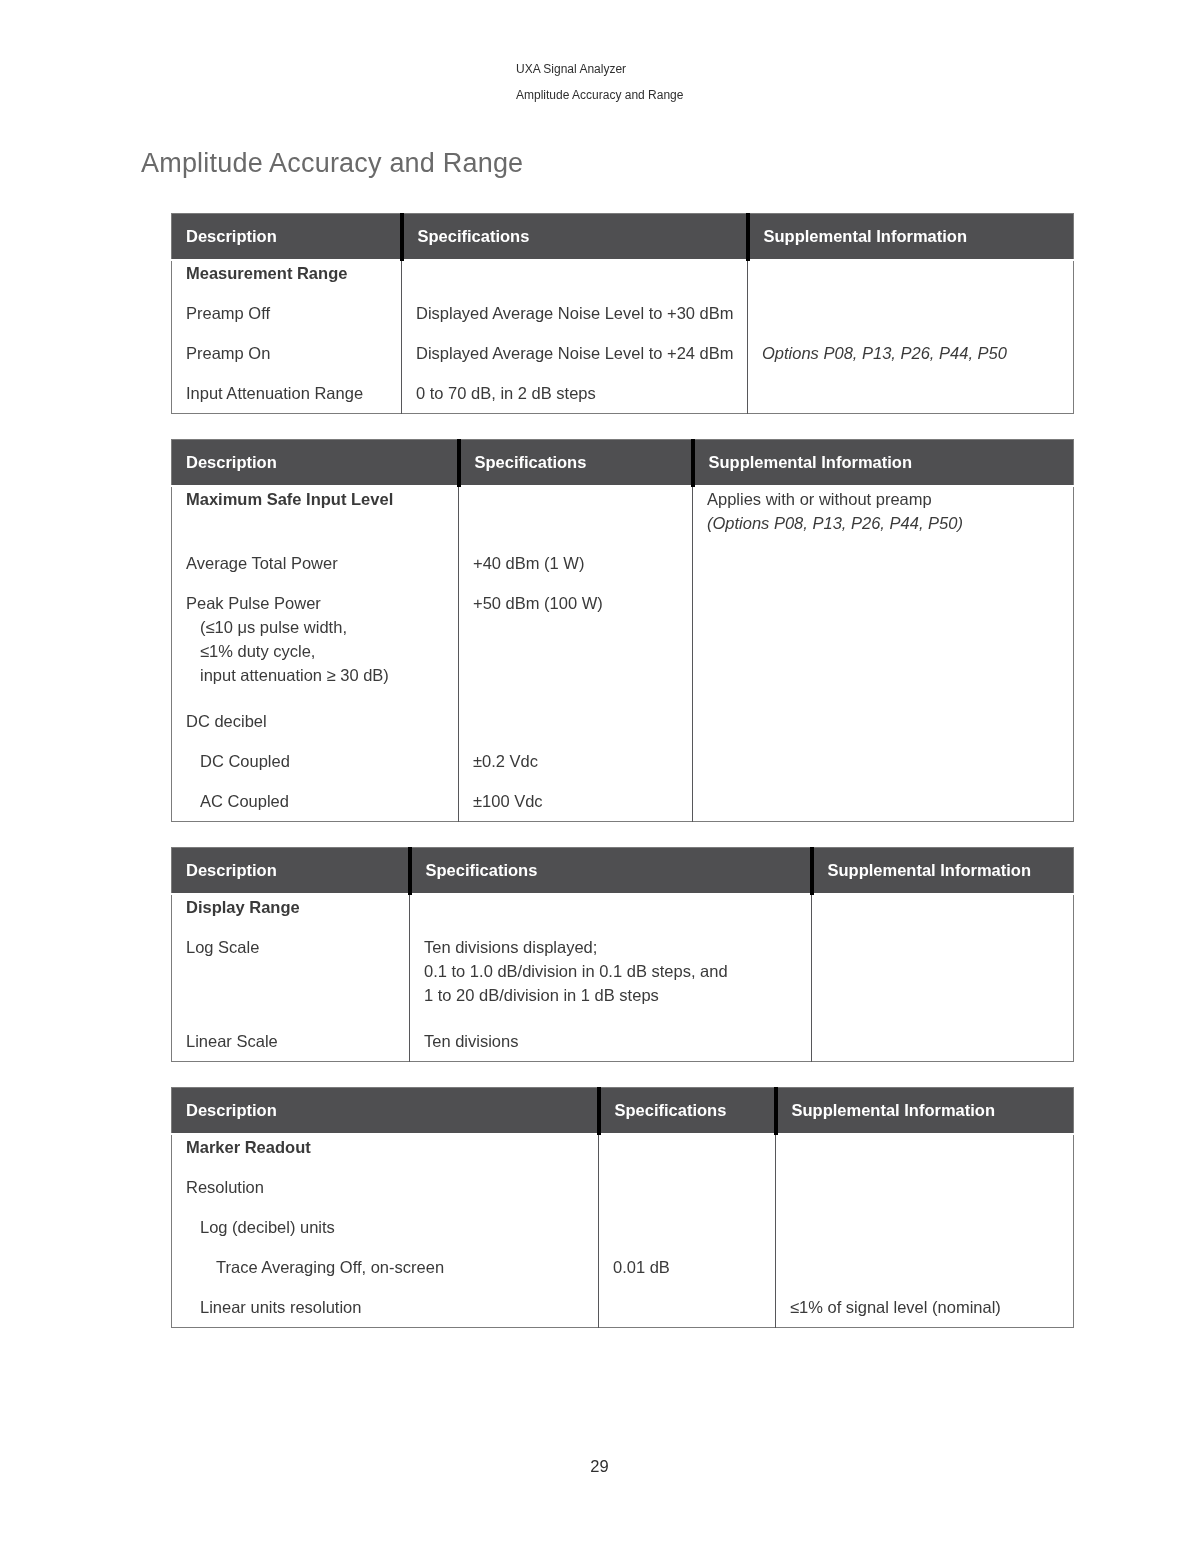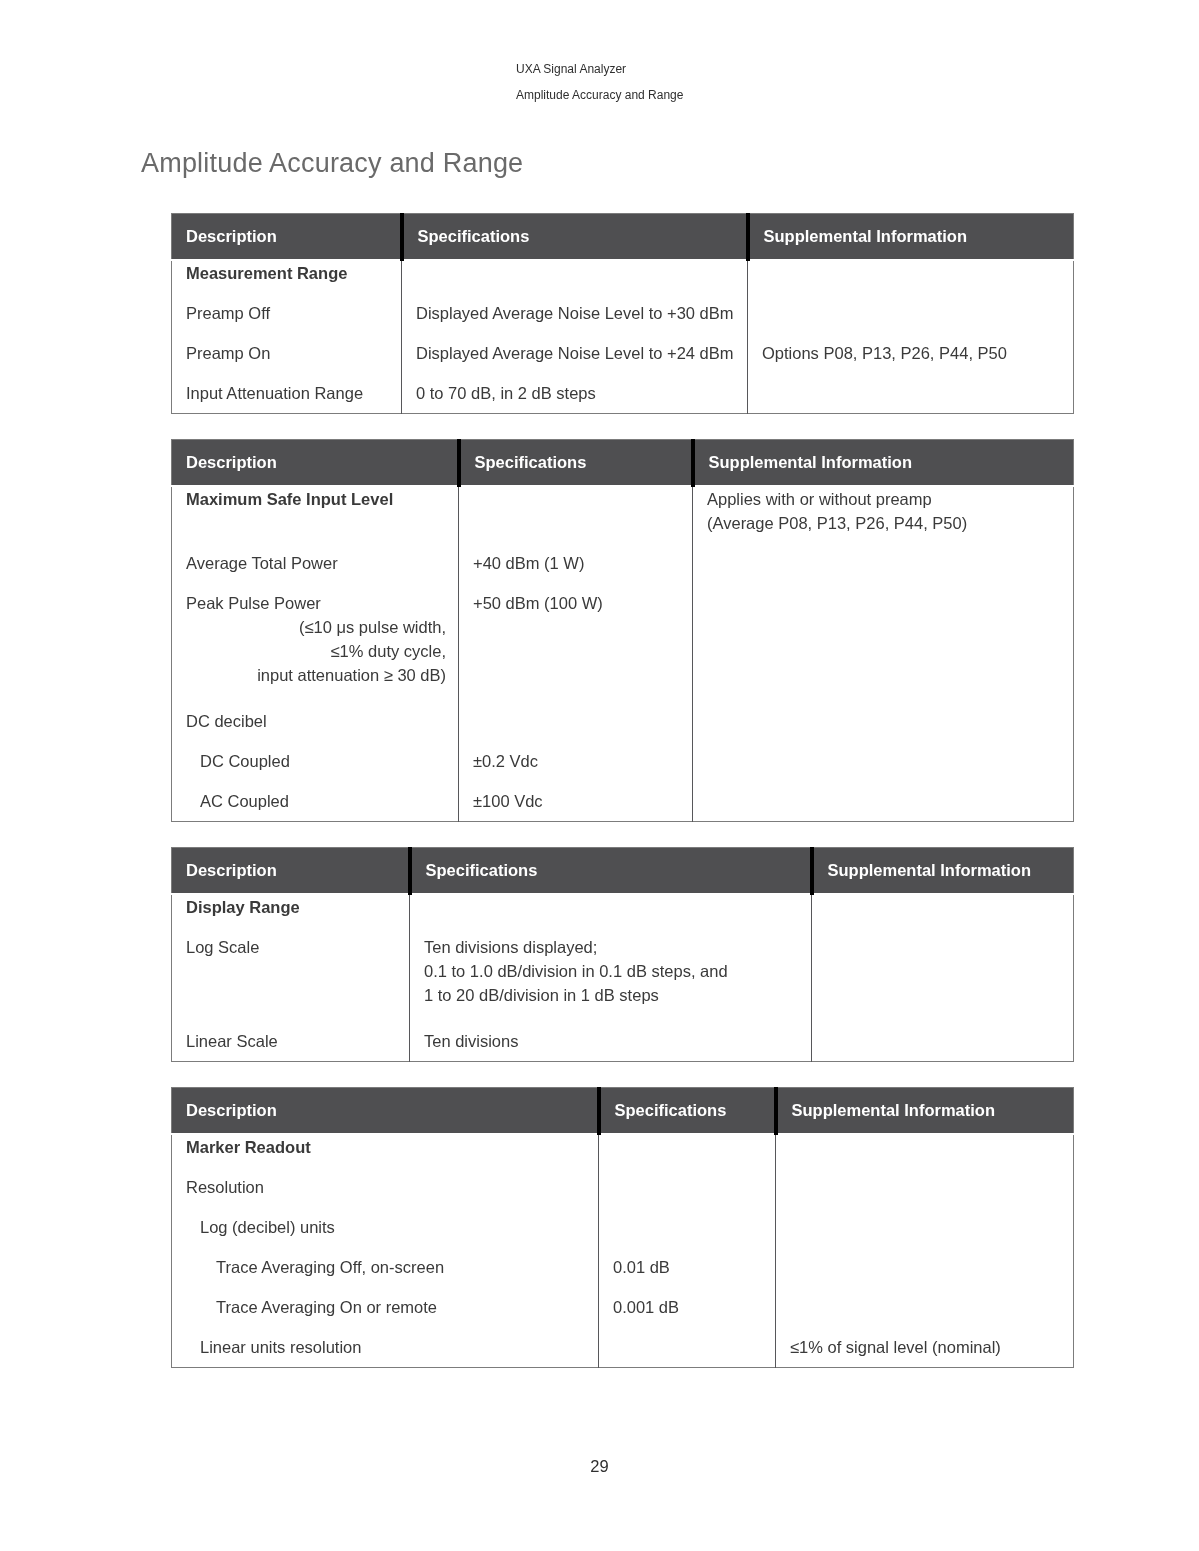--- a/index.html
+++ b/index.html
@@ -37,24 +37,24 @@
   }
   table.spec-table th:first-child { border-left: none; }
   table.spec-table td {
     font-size: 16.5px; line-height: 24px; color: #3a3a3a;
     padding: 8px 12px 8px 14px; vertical-align: top;
     border-left: 1px solid #57575a;
   }
   table.spec-table td:first-child { border-left: none; }
   table.spec-table tbody tr:first-child td { padding-top: 0; }
   .bold { font-weight: bold; color: #1c1c1c; }
-  .italic { }
+  .italic { font-style: italic; }
   .ind1 { padding-left: 28px !important; }
   .ind2 { padding-left: 44px !important; }
-  .sub { padding-left: 14px; text-align: right; }
+  .sub { padding-left: 14px; }
   .gap-b { padding-bottom: 28px !important; }
   .gap-b2 { padding-bottom: 14px !important; }
   
   .t1 .c1{width:230px} .t1 .c2{width:346px} .t1 .c3{width:326px}
   .t2 .c1{width:287px} .t2 .c2{width:234px} .t2 .c3{width:381px}
   .t3 .c1{width:238px} .t3 .c2{width:402px} .t3 .c3{width:262px}
   .t4 .c1{width:427px} .t4 .c2{width:177px} .t4 .c3{width:298px}
   .page-number {
     position: absolute; left: 0; right: 0; top: 1457px;
     text-align: center; font-size: 16.5px; color: #2f2f2f;
@@ -123,21 +123,21 @@
           <th>Specifications</th>
           <th>Supplemental Information</th>
         </tr>
       </thead>
       <tbody>
         <tr>
           <td class="bold gap-b">Maximum Safe Input Level</td>
           <td></td>
           <td>
             <div>Applies with or without preamp</div>
-            <div class="italic">(Average P08, P13, P26, P44, P50)</div>
+            <div class="italic">(Options P08, P13, P26, P44, P50)</div>
           </td>
         </tr>
         <tr>
           <td>Average Total Power</td>
           <td>+40 dBm (1 W)</td>
           <td></td>
         </tr>
         <tr>
           <td class="gap-b2">
             <div>Peak Pulse Power</div>
@@ -230,25 +230,20 @@
           <td class="ind1">Log (decibel) units</td>
           <td></td>
           <td></td>
         </tr>
         <tr>
           <td class="ind2">Trace Averaging Off, on-screen</td>
           <td>0.01 dB</td>
           <td></td>
         </tr>
         <tr>
-          <td class="ind2">Trace Averaging On or remote</td>
-          <td>0.001 dB</td>
-          <td></td>
-        </tr>
-        <tr>
           <td class="ind1">Linear units resolution</td>
           <td></td>
           <td>≤1% of signal level (nominal)</td>
         </tr>
       </tbody>
     </table>
 
   </div>
 
   <div class="page-number">29</div>

